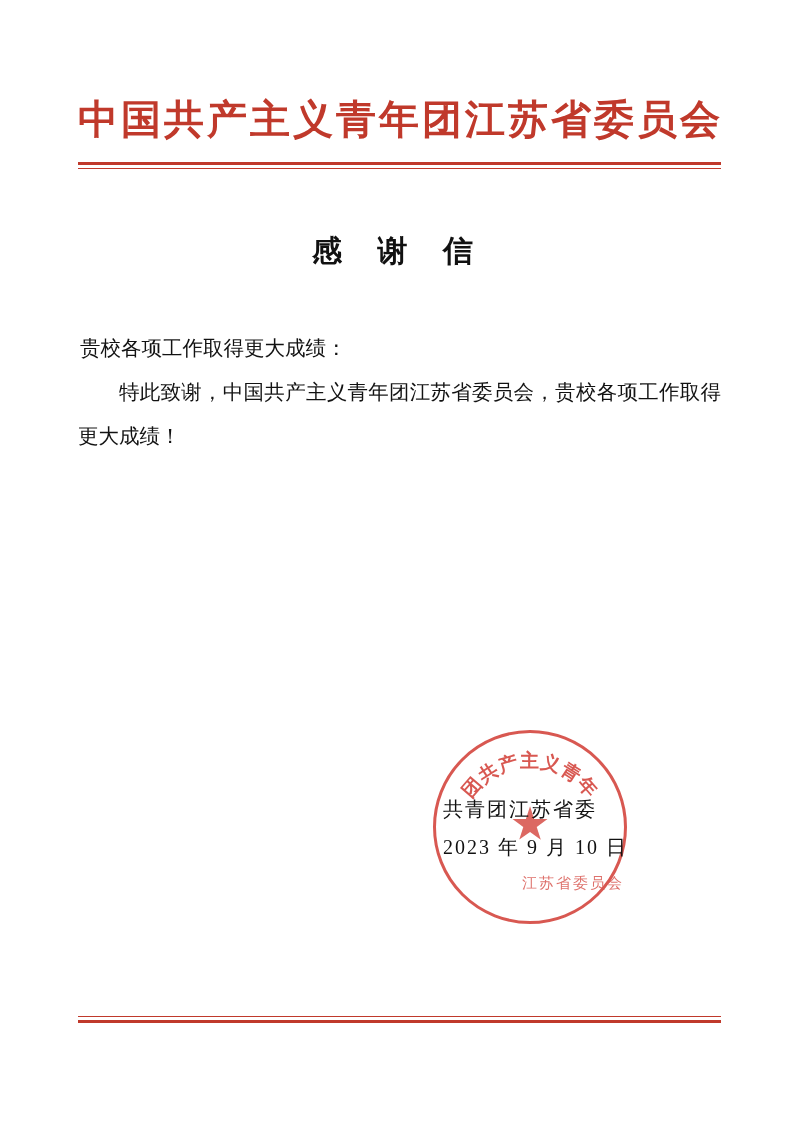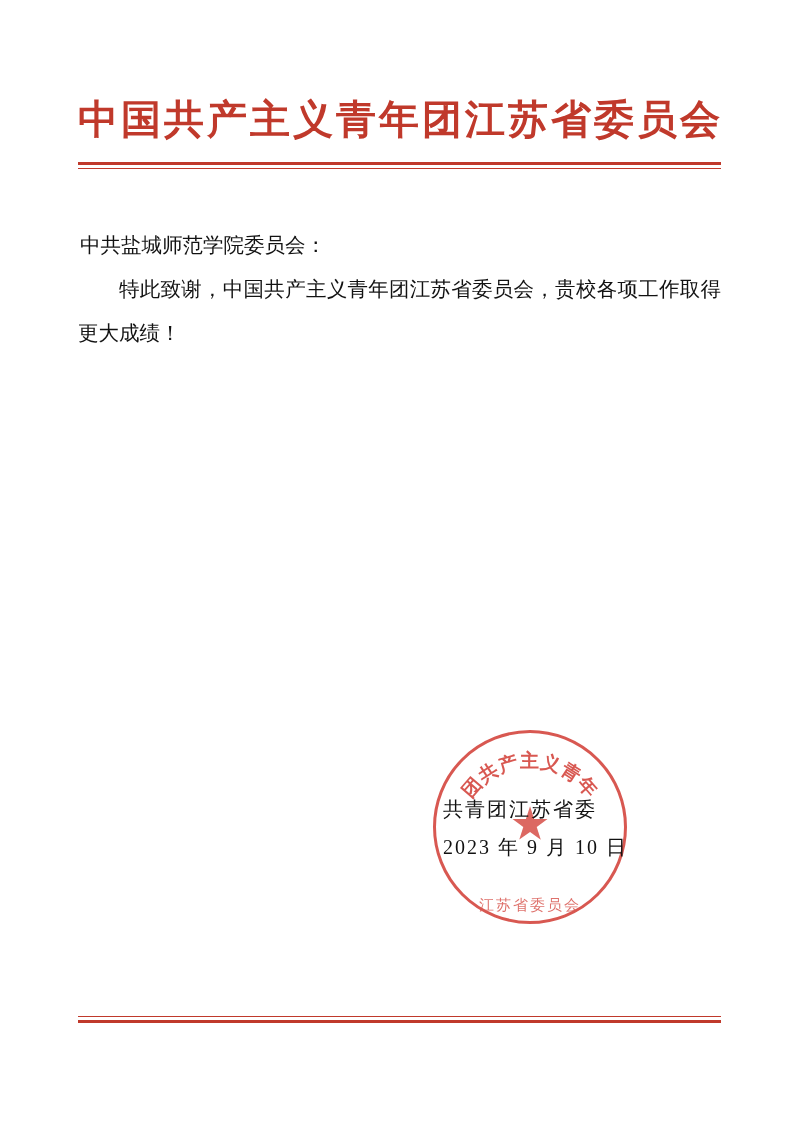--- a/index.html
+++ b/index.html
@@ -138,22 +138,22 @@
   .seal-arc text {
     fill: #d0342c;
     font-family: "Liberation Serif", "DejaVu Serif", serif;
     font-size: 19px;
     font-weight: bold;
     letter-spacing: 1px;
   }
   .seal-bottom {
     position: absolute;
     width: 100%;
-    bottom: 6px;
-    text-align: center;
+    bottom: 28px;
+    text-align: right;
     color: #d0342c;
     font-size: 15px;
     letter-spacing: 2px;
     opacity: .85;
   }
 
   
   .footer-rules {
     position: absolute;
     left: 78px;
@@ -178,23 +178,24 @@
 <div class="page">
 
   <div class="letterhead">
     <div class="letterhead-title">中国共产主义青年团江苏省委员会</div>
     <div class="rule-group">
       <div class="rule-thick"></div>
       <div class="rule-thin"></div>
     </div>
   </div>
 
+  <div class="doc-title">感 谢 信</div>
 
   <div class="body-block">
-    <p class="salutation">中共盐城师范学院委员会：</p>
+    <p class="salutation">贵校各项工作取得更大成绩：</p>
     <p class="para">特此致谢，中国共产主义青年团江苏省委员会，贵校各项工作取得更大成绩！</p>
   </div>
 
   <div class="signature-area">
 
     <div class="seal">
       <div class="seal-inner"></div>
       <svg class="seal-arc" viewBox="0 0 188 188">
         <defs>
           <path id="arcpath" d="M 24 104 A 70 70 0 0 1 164 104"></path>

